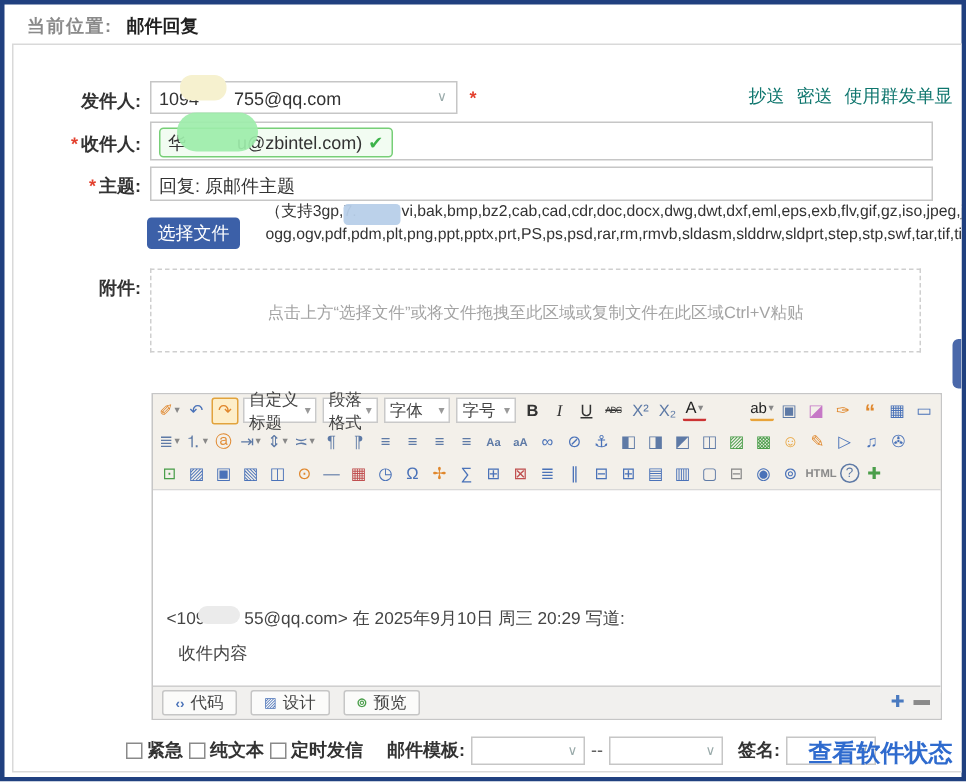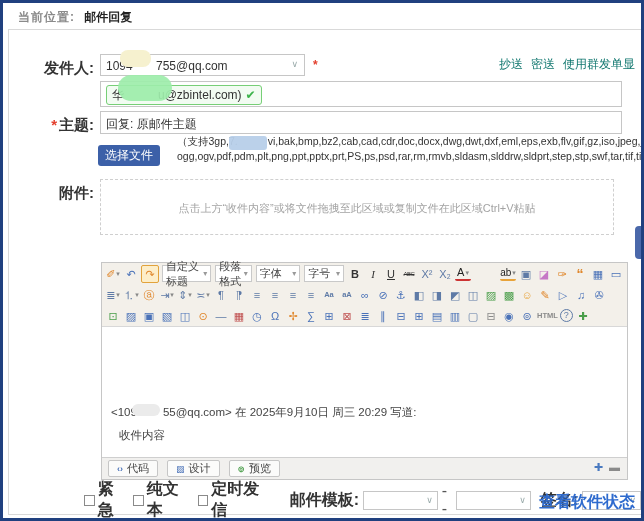--- a/index.html
+++ b/index.html
@@ -4,21 +4,21 @@
 <style>
   html,body{margin:0;padding:0;background:#fff;}
   .page{position:relative;width:644px;height:521px;box-sizing:border-box;border:3px solid #20407f;
         background:#fff;overflow:hidden;color:#333;
         font-family:"Liberation Sans","DejaVu Sans",sans-serif;}
   .crumb{position:absolute;left:15px;top:6px;font-size:12px;font-weight:bold;}
   .crumb .pre{color:#8a8a8a;letter-spacing:1px;}
   .crumb .cur{color:#222;margin-left:6px;}
   .panel{position:absolute;left:5px;top:26px;width:640px;height:484px;border:1px solid #d9d9d9;background:#fff;}
 
-  .flabel{position:absolute;left:0;width:91px;text-align:right;font-size:15px;color:#333;font-weight:600;white-space:nowrap;}
+  .flabel{position:absolute;left:0;width:91px;text-align:right;font-size:12px;color:#333;font-weight:600;white-space:nowrap;}
   .req{color:#e3402e;font-weight:bold;margin-right:2px;}
   .tinput{position:absolute;border:1px solid #c6c6c6;box-sizing:border-box;font-size:12px;color:#333;background:#fff;}
   .selarr{position:absolute;right:6px;top:4px;font-size:9px;color:#9aa;}
   .selarr::after{content:"∨";}
   .toplinks{position:absolute;right:6px;top:53px;font-size:12px;display:flex;gap:8px;}
   .toplinks a{color:#0f766e;text-decoration:none;cursor:pointer;}
 
   .rtag{position:absolute;left:5px;top:3px;display:inline-flex;align-items:center;height:18px;
         border:1px solid #77cf77;background:#f2fcf2;border-radius:3px;padding:0 5px;font-size:12px;}
   .tgap{display:inline-block;width:34px;}
@@ -62,21 +62,21 @@
   .qgap{display:inline-block;width:26px;}
   .ebottom{position:absolute;left:0;right:0;bottom:0;height:21px;background:#f1f0ee;border-top:1px solid #cfcfcf;
            display:flex;align-items:center;padding:0 6px;gap:8px;}
   .tab{display:inline-flex;align-items:center;gap:4px;border:1px solid #c6c6c6;background:#fbfbfa;height:15px;
        padding:0 8px;font-size:11px;color:#444;border-radius:2px;cursor:pointer;}
   .ticon{font-size:9px;font-weight:bold;}
   .rsz{position:absolute;top:3px;font-size:11px;cursor:pointer;}
   .rsz.grow{right:24px;color:#4a7ac0;font-weight:bold;}
   .rsz.shrink{right:7px;color:#8a8a8a;}
 
-  .optrow{position:absolute;left:81px;top:487px;height:20px;display:flex;align-items:center;font-size:16px;gap:4px;}
+  .optrow{position:absolute;left:81px;top:487px;height:20px;display:flex;align-items:center;font-size:12px;gap:4px;}
   .cbwrap{display:inline-flex;align-items:center;gap:3px;font-weight:bold;color:#333;cursor:pointer;}
   .cb{width:11px;height:11px;border:1px solid #8a8a8a;background:#fff;display:inline-block;box-sizing:border-box;}
   .optlabel{font-weight:bold;color:#333;margin-left:12px;white-space:nowrap;}
   .osel{width:76px;height:19px;border:1px solid #c6c6c6;background:#fff;display:inline-flex;align-items:center;
         justify-content:flex-end;padding:0 4px;box-sizing:border-box;cursor:pointer;}
   .osel::after{content:"∨";font-size:9px;color:#9aa;}
   .osel.sm{width:60px;}
   .osep{color:#555;}
   .statuslink{position:absolute;right:6px;top:489px;font-size:16px;font-weight:600;color:#2f6bce;text-decoration:none;cursor:pointer;}
 
@@ -108,20 +108,23 @@
     <span class="valspan" style="position:absolute;left:55px;top:4px">755@qq.com</span>
     <span class="selarr"></span>
   </div>
   <span class="req" style="position:absolute;left:310px;top:55px;font-size:12px">*</span>
   <div class="toplinks" id="top-links">
       <a class="toplink">抄送</a>
       <a class="toplink">密送</a>
       <a class="toplink">使用群发单显</a>
     </div>
 
+  <div class="flabel" style="top:85px">
+    <span class="req">*</span><span>收件人:</span>
+  </div>
   <div class="tinput" style="left:97px;top:78px;width:522px;height:26px">
     <span class="rtag">
       <span>华</span>
       <span class="tgap"></span>
       <span>u@zbintel.com)</span>
       <span class="tcheck">✔</span>
     </span>
   </div>
 
   <div class="flabel" style="top:113px">
@@ -133,21 +136,21 @@
 
   <button class="filebtn">选择文件</button>
   <div class="hint">
     <div><span>（支持3gp,7.</span><span class="hgap"></span><span>vi,bak,bmp,bz2,cab,cad,cdr,doc,docx,dwg,dwt,dxf,eml,eps,exb,flv,gif,gz,iso,jpeg,jpg,jt</span></div>
     <div>ogg,ogv,pdf,pdm,plt,png,ppt,pptx,prt,PS,ps,psd,rar,rm,rmvb,sldasm,slddrw,sldprt,step,stp,swf,tar,tif,tiff,txt,</div>
   </div>
   <div class="flabel" style="top:181px">
     <span>附件:</span>
   </div>
   <div class="dropzone">
-    <span>点击上方“收件内容”或将文件拖拽至此区域或复制文件在此区域Ctrl+V粘贴</span>
+    <span>点击上方“选择文件”或将文件拖拽至此区域或复制文件在此区域Ctrl+V粘贴</span>
   </div>
 
 
   <div class="editor">
     <div class="toolbar">
       <div class="tbrow" id="tb-row-1">
           <span class="tbico orange drop">✐</span>
           <span class="tbico blue">↶</span>
           <span class="tbico orange active">↷</span>
           <span class="combo" style="width: 60px;">

